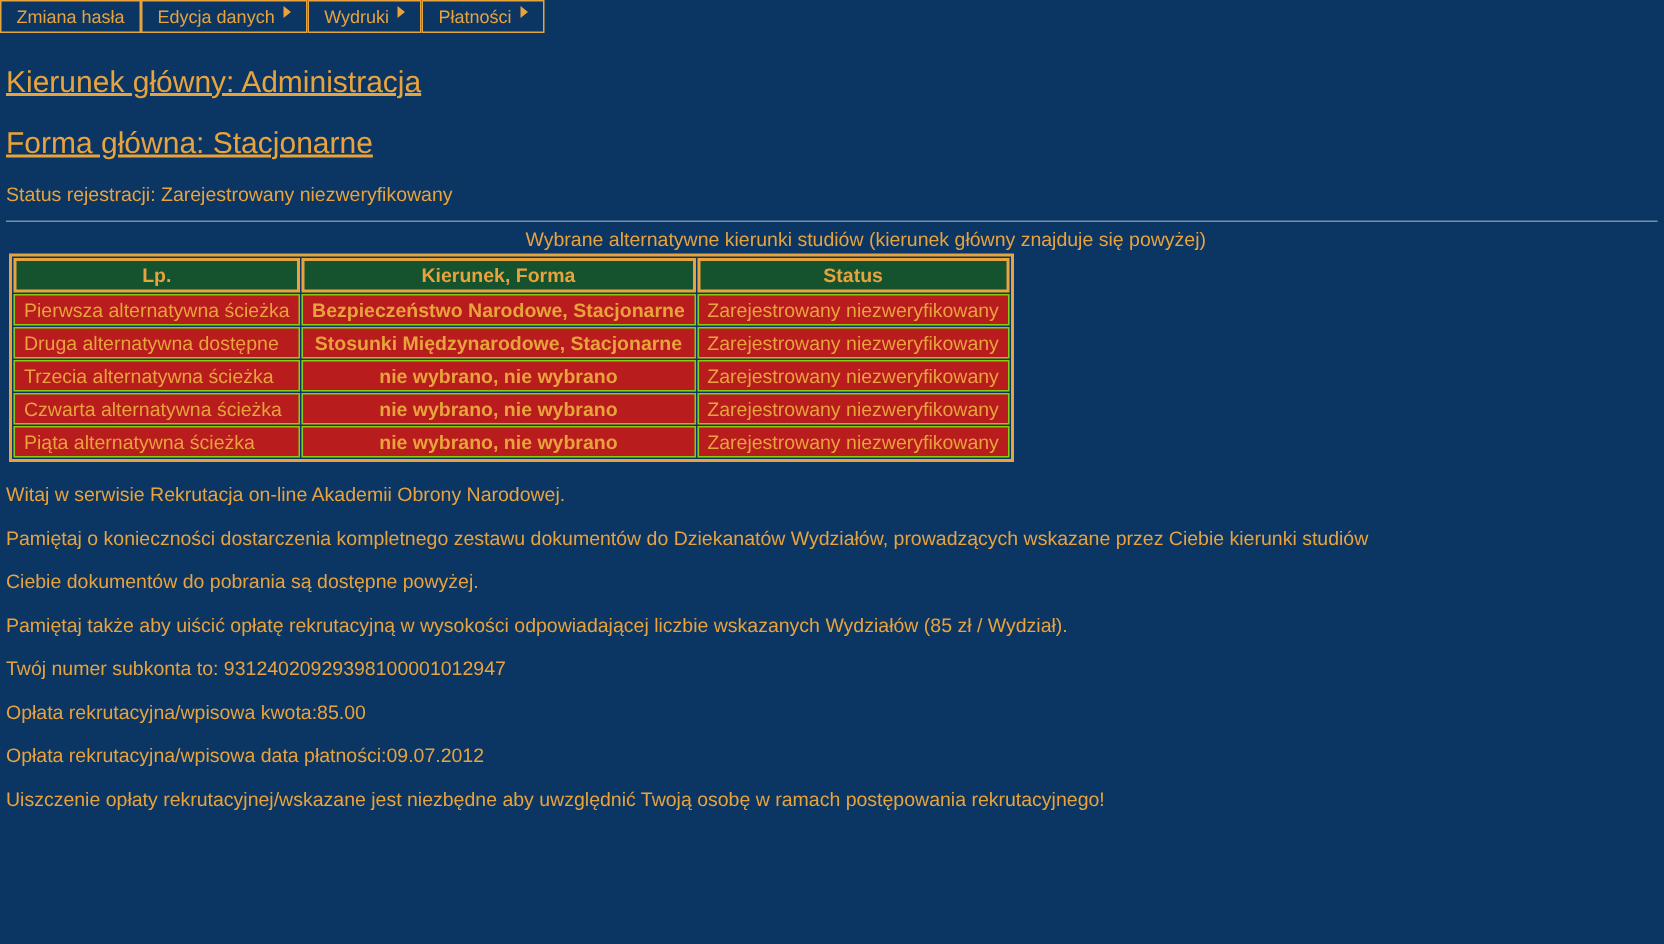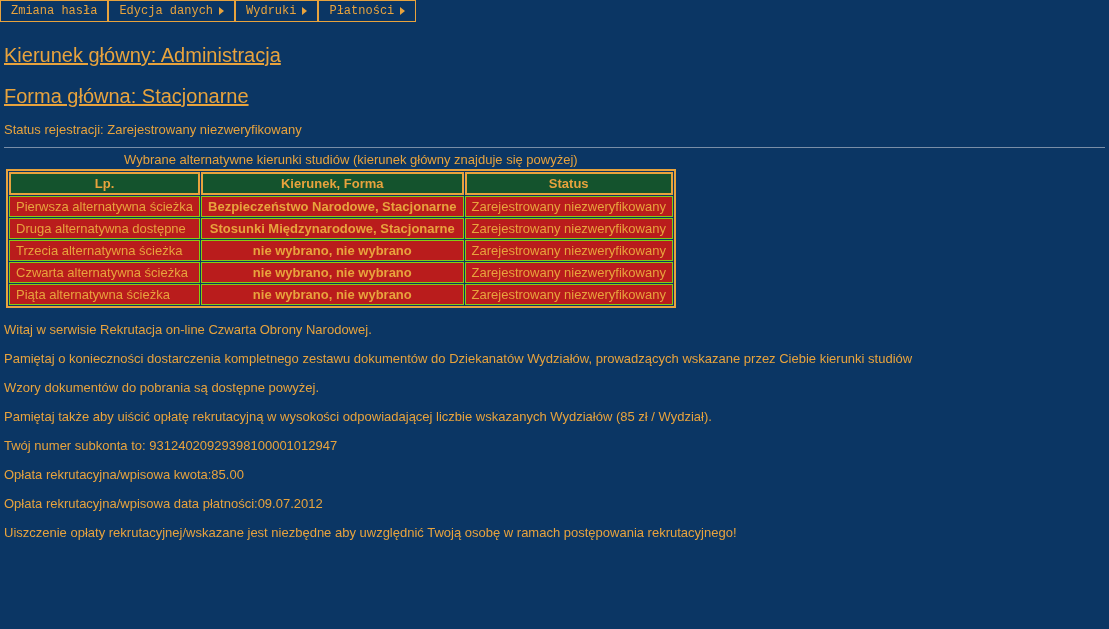--- a/index.html
+++ b/index.html
@@ -18,24 +18,22 @@
     padding: 0;
     margin: 0;
   }
   .menu-item {
     border: 1px solid #e8a33d;
     padding: 3px 10px;
     color: #e8a33d;
     font-size: 12px;
     cursor: pointer;
     display: flex;
-    align-items: center;
     gap: 6px;
     background: #0b3664;
-    font-family: Liberation Mono, monospace;
   }
   .menu-item .arrow {
     width: 0;
     height: 0;
     border-top: 4px solid transparent;
     border-bottom: 4px solid transparent;
     border-left: 5px solid #e8a33d;
   }
   .content {
     padding: 4px 4px 12px 4px;
@@ -49,21 +47,21 @@
   }
   .status-line {
     margin: 14px 0 6px 0;
   }
   hr.sep {
     border: none;
     border-top: 1px solid #7a8ea7;
     margin: 10px 0 4px 0;
   }
   .table-caption {
-    text-align: left;
+    text-align: right;
     width: 800px;
     margin: 0 auto 2px 0;
     padding-left: 120px;
   }
   table.alt {
     border-collapse: separate;
     border-spacing: 1px;
     border: 2px solid #e8a33d;
     margin: 0 0 14px 2px;
   }
@@ -149,22 +147,22 @@
         <td>Zarejestrowany niezweryfikowany</td>
       </tr>
       <tr>
         <td>Piąta alternatywna ścieżka</td>
         <td class="center">nie wybrano, nie wybrano</td>
         <td>Zarejestrowany niezweryfikowany</td>
       </tr>
     </tbody>
   </table>
 
-  <div class="para">Witaj w serwisie Rekrutacja on-line Czwarta Obrony Narodowej.</div>
+  <div class="para">Witaj w serwisie Rekrutacja on-line Akademii Obrony Narodowej.</div>
   <div class="para">Pamiętaj o konieczności dostarczenia kompletnego zestawu dokumentów do Dziekanatów Wydziałów, prowadzących wskazane przez Ciebie kierunki studiów</div>
-  <div class="para">Wzory dokumentów do pobrania są dostępne powyżej.</div>
+  <div class="para">Ciebie dokumentów do pobrania są dostępne powyżej.</div>
   <div class="para">Pamiętaj także aby uiścić opłatę rekrutacyjną w wysokości odpowiadającej liczbie wskazanych Wydziałów (85 zł / Wydział).</div>
   <div class="para">Twój numer subkonta to: 93124020929398100001012947</div>
   <div class="para">Opłata rekrutacyjna/wpisowa kwota:85.00</div>
   <div class="para">Opłata rekrutacyjna/wpisowa data płatności:09.07.2012</div>
   <div class="para">Uiszczenie opłaty rekrutacyjnej/wskazane jest niezbędne aby uwzględnić Twoją osobę w ramach postępowania rekrutacyjnego!</div>
 
 </div>
 
 </body></html>

